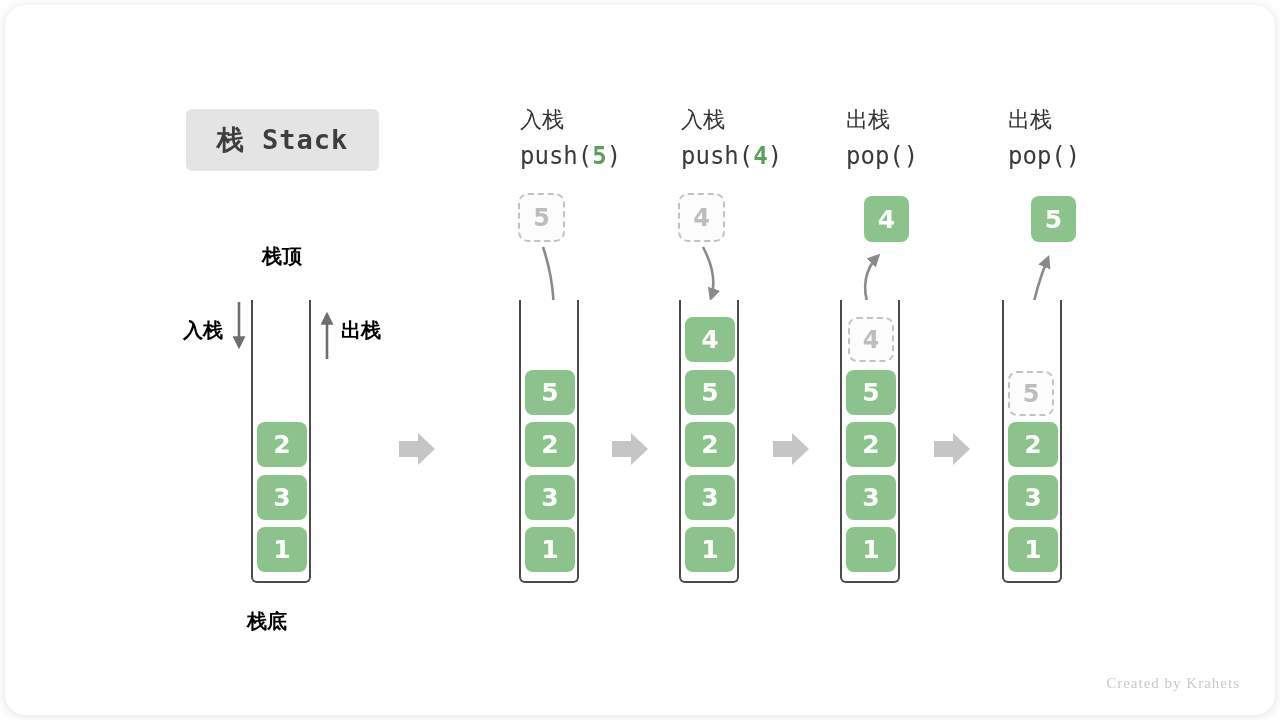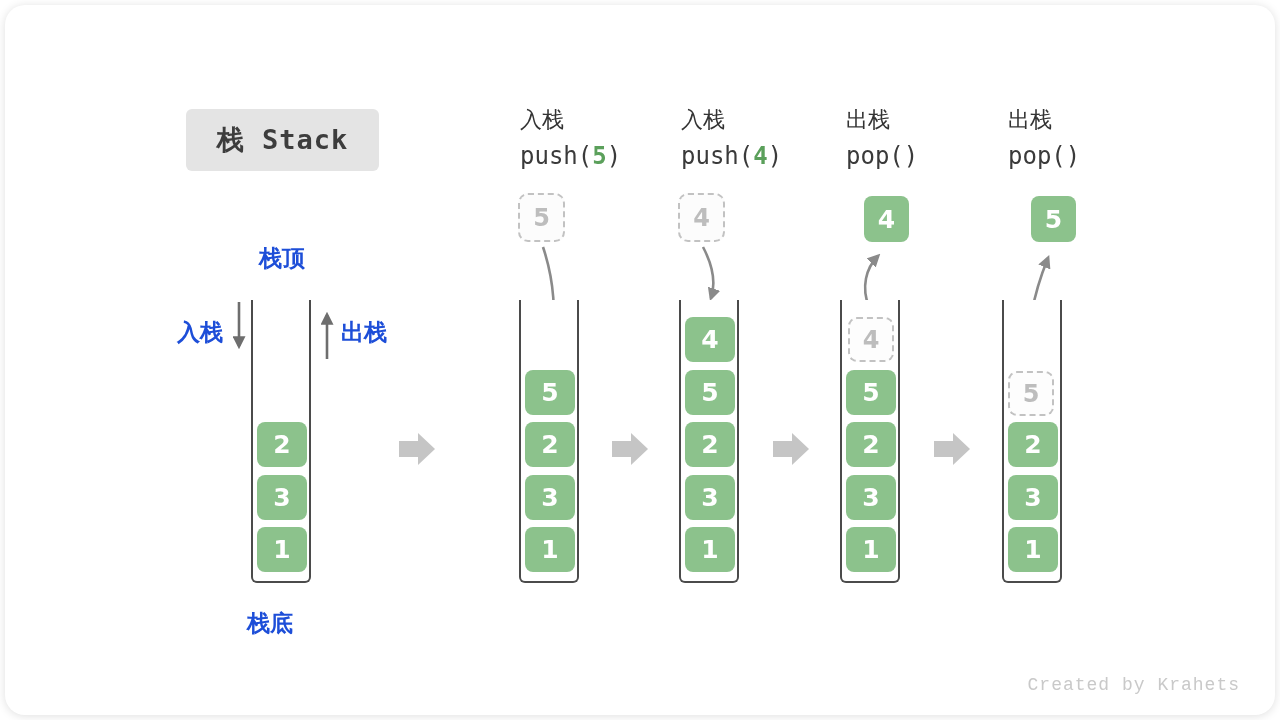--- a/index.html
+++ b/index.html
@@ -6,21 +6,21 @@
   body{width:1280px;height:720px;position:relative;font-family:"Liberation Sans",sans-serif;overflow:hidden;}
   .card{position:absolute;left:5px;top:5px;width:1270px;height:710px;background:#fff;border-radius:20px;
         box-shadow:0 1px 10px rgba(0,0,0,0.13);}
   .stage{position:absolute;left:0;top:0;width:1280px;height:572px;}
   .abs{position:absolute;}
 
   .title-box{left:186px;top:109px;width:193px;height:62px;background:#E4E4E4;border-radius:6px;
              display:flex;align-items:center;justify-content:center;
              font-family:"DejaVu Sans Mono",monospace;font-size:27px;font-weight:bold;color:#3D3D3D;letter-spacing:1px;}
 
-  .cjk-bold{font-size:23px;font-weight:bold;color:#1d4ed8;}
+  .cjk-bold{font-size:20px;font-weight:bold;color:#000000;}
   .lbl-top{left:247px;top:243px;width:70px;text-align:center;}
   .lbl-bottom{left:247px;top:608px;width:70px;}
   .lbl-push{left:166px;top:317px;width:57px;text-align:right;}
   .lbl-pop{left:341px;top:317px;width:57px;text-align:left;}
 
   .op{position:absolute;top:107px;}
   .op-name{font-size:22px;font-weight:500;color:#333;line-height:26px;}
   .op-code{margin-top:9px;font-family:"DejaVu Sans Mono",monospace;font-size:24px;color:#3A3A3A;white-space:pre;}
   .op-arg{color:#5BA05B;font-weight:bold;}
 
@@ -32,21 +32,21 @@
         color:#fff;font-size:25px;font-weight:bold;font-family:"DejaVu Sans",sans-serif;
         display:flex;align-items:center;justify-content:center;}
   .cell.float{width:45px;height:46px;}
 
   .ghost{position:absolute;box-sizing:border-box;border:2px dashed #C2C2C2;border-radius:9px;background:#FDFDFD;
          color:#BDBDBD;font-size:24px;font-weight:bold;font-family:"DejaVu Sans",sans-serif;
          display:flex;align-items:center;justify-content:center;}
   .ghost.float{width:47px;height:49px;background:#FCFCFC;border-radius:10px;}
   .ghost.slot{width:46px;height:45px;}
 
-  .watermark{right:40px;top:675px;font-family:Liberation Mono, monospace;font-size:18px;color:#C9C9C9;letter-spacing:1px;}
+  .watermark{right:40px;top:675px;font-family:Liberation Serif, serif;font-size:15px;color:#C9C9C9;letter-spacing:1px;}
 
   svg.overlay{position:absolute;left:0;top:0;pointer-events:none;}
 </style>
 </head>
 <body>
 
 <div class="card"></div>
 <div class="stage">
 
   <svg class="overlay" width="1280" height="720" viewBox="0 0 1280 720">

